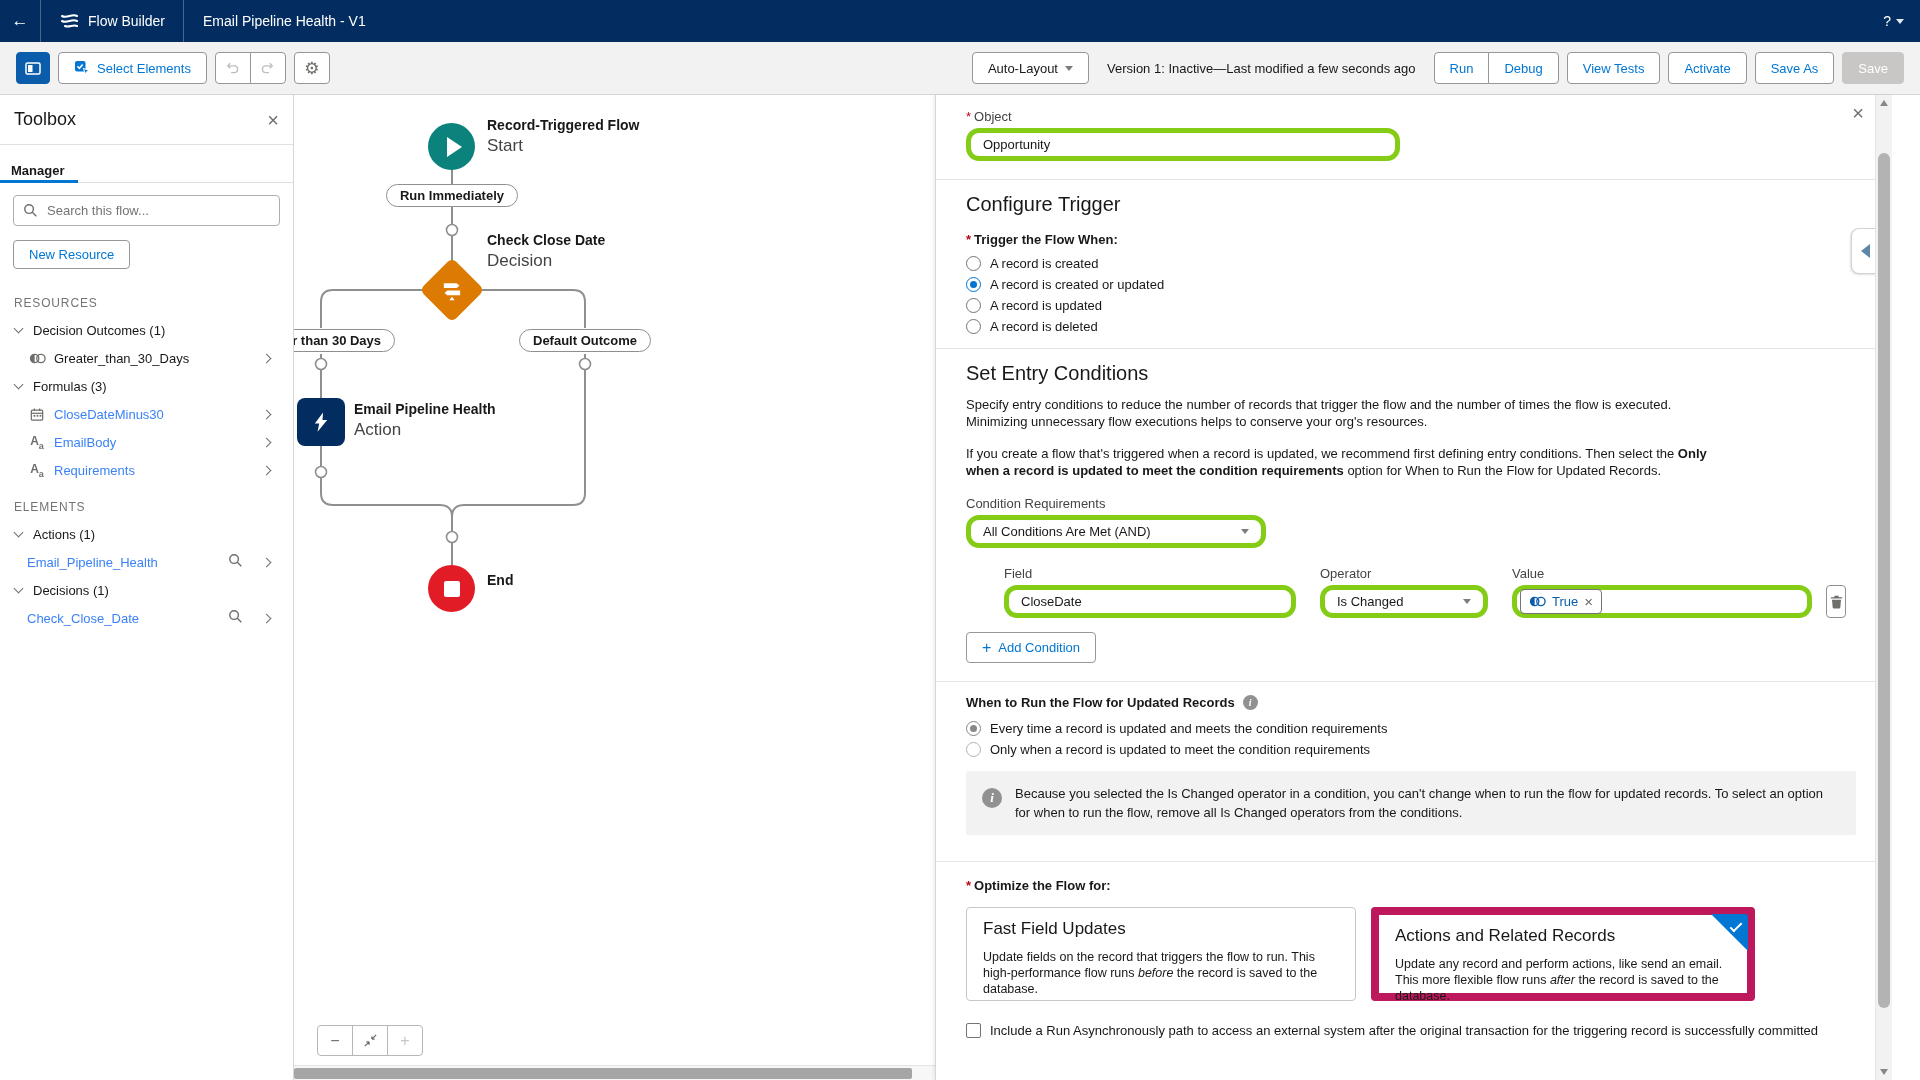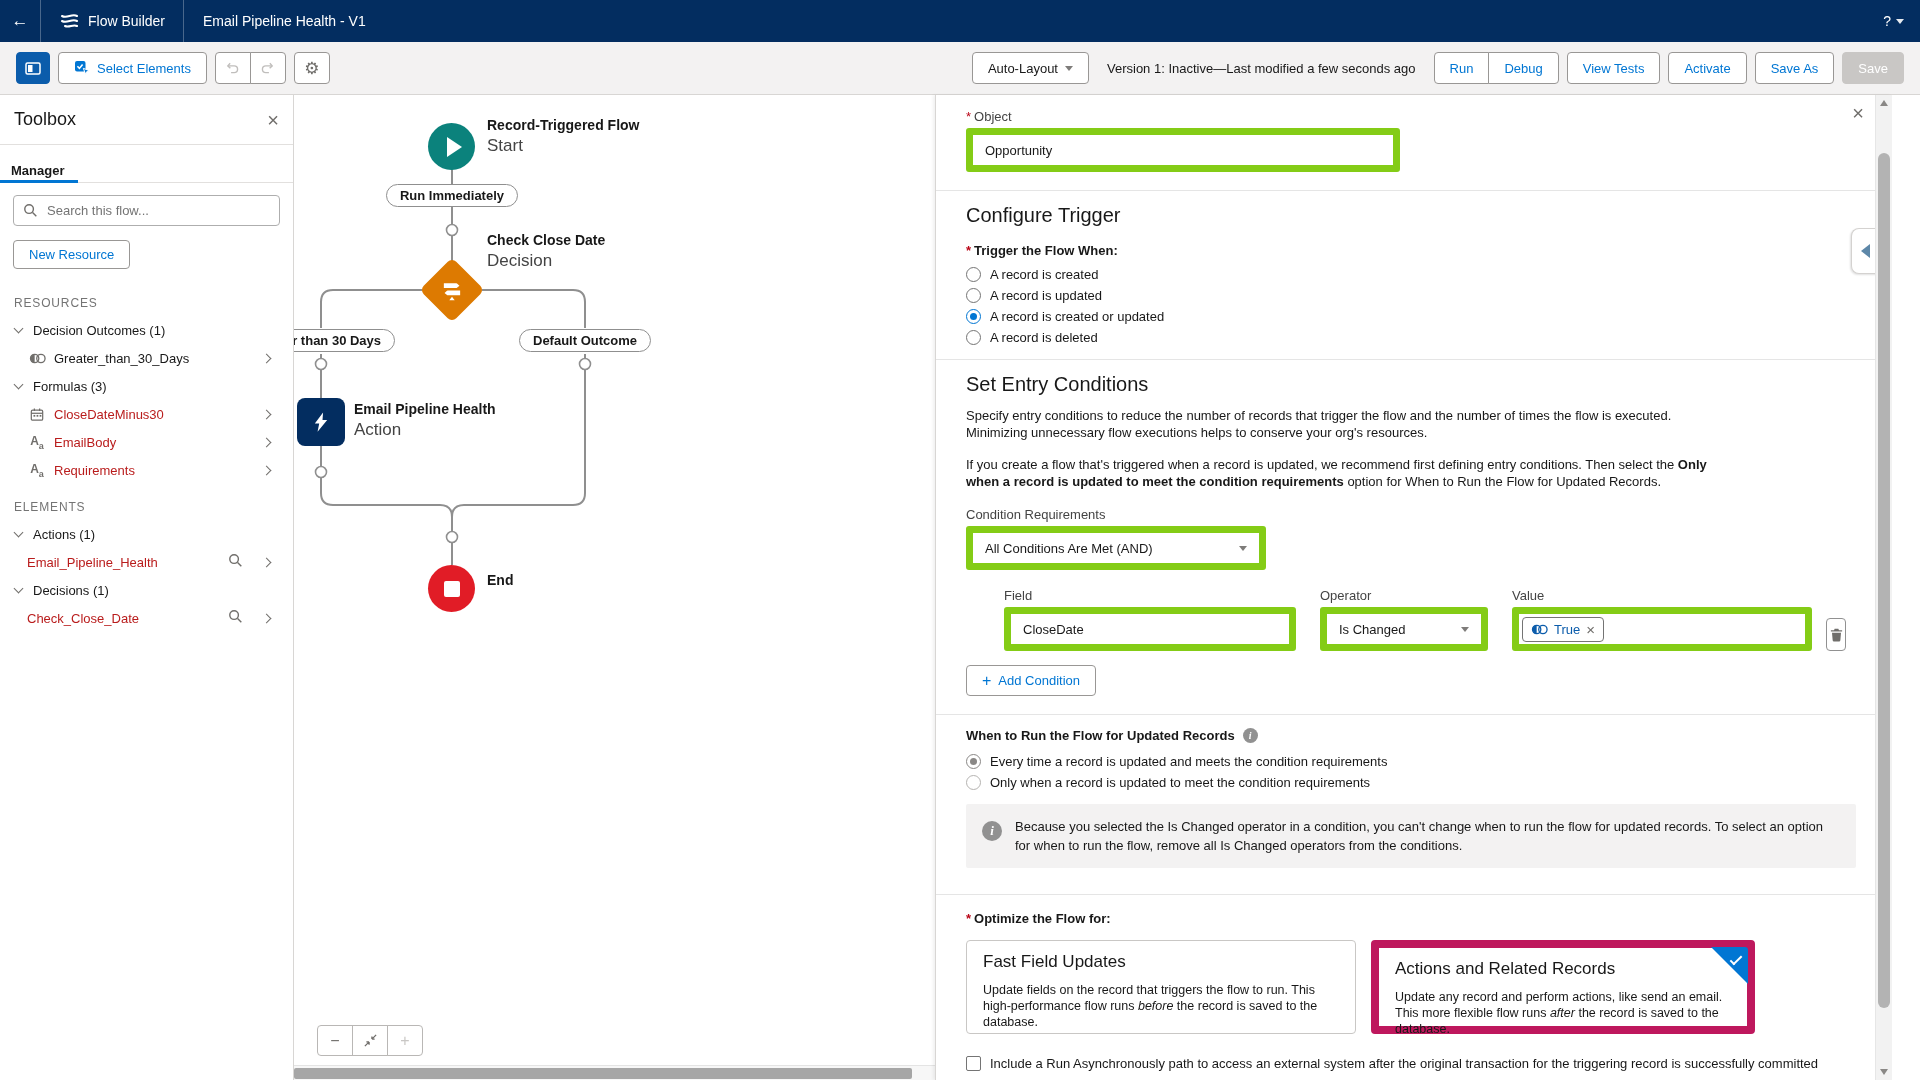--- a/index.html
+++ b/index.html
@@ -49,21 +49,21 @@
   .search-box{position:relative;margin-bottom:14px}
   .search-box input{width:100%;height:31px;border:1px solid #aeaeae;border-radius:4px;padding:0 10px 0 33px;font:inherit;color:#181818}
   .search-box input::placeholder{color:#747474}
   .search-ic{position:absolute;left:10px;top:8px;color:#706e6b}
   .nr-btn{height:29px;margin-bottom:19px}
   .sec-label{font-size:12px;color:#747474;letter-spacing:.07em;margin:8px 0 6px 1px}
   .grp-row{display:flex;align-items:center;gap:11px;height:28px;padding-left:2px}
   .item-row{display:flex;align-items:center;gap:8px;height:28px;padding-left:15px}
   .item-row.noicon{padding-left:14px}
   .lbl{flex:1;white-space:nowrap;overflow:hidden}
-  .lbl.link{color:#b91c1c}
+  .lbl.link{color:#3b82f6}
   .chev{width:7px;height:7px;border-right:1.6px solid #706e6b;border-bottom:1.6px solid #706e6b;flex:none}
   .chev.down{transform:rotate(45deg);margin-top:-3px}
   .chev.right{transform:rotate(-45deg);margin-right:10px}
   .ic{color:#706e6b;display:inline-flex;flex:none;width:18px;justify-content:center}
   .aa-ic{color:#706e6b;flex:none;width:18px;text-align:center}
   .aa-ic::before{content:"A";font-size:12px;font-weight:700}
   .aa-ic::after{content:"a";font-size:9px;font-weight:700;vertical-align:sub}
   .mag{color:#706e6b;margin-right:12px;flex:none}
 
   
@@ -91,21 +91,21 @@
   .hscroll .thumb{position:absolute;left:0;top:2px;height:11px;width:618px;background:#a6a6a6;border-radius:2px}
 
   
   .panel{width:957px;flex:none;position:relative;background:#fff;border-left:1px solid #d8d6d4;box-shadow:-2px 0 3px rgba(0,0,0,.06)}
   .panel-close{position:absolute;top:7px;right:28px;background:none;border:none;color:#706e6b}
   .panel-close::after{content:"×";font-size:20px}
   .pbody{padding:14px 46px 0 30px;height:100%}
   .req::before{content:"*";color:#ba0517;margin-right:3px}
   .fld-label{display:block;color:#444;margin-bottom:4px}
   .bold{font-weight:700}
-  .text-input,.combobox,.value-field{height:44px;border:7px solid #84cc16;border-radius:3px;background:#fff;font:inherit;color:#181818}
+  .text-input,.combobox,.value-field{height:33px;border:5px solid #84cc16;border-radius:13px;background:#fff;font:inherit;color:#181818}
   .text-input{padding:0 12px;width:434px}
   .combobox{display:inline-flex;align-items:center;justify-content:space-between;padding:0 12px;width:300px}
   hr.sep{border:none;border-top:1px solid #e5e5e5;margin-left:-30px;margin-right:-46px}
   h1.sect{font-size:20px;font-weight:400}
   .radio-row{display:flex;align-items:center;gap:9px;margin-bottom:6px}
   .radio{width:15px;height:15px;border-radius:50%;border:1px solid #747474;background:#fff;position:relative;flex:none}
   .radio.sel{border-color:#0176d3}
   .radio.sel::after{content:"";position:absolute;inset:3px;border-radius:50%;background:#0176d3}
   .radio.dis{border-color:#b5b3b1}
   .radio.dis.sel{border-color:#8a8886}
@@ -424,26 +424,26 @@
 
       <h1 class="sect" style="margin-top:13px">Configure Trigger</h1>
       <div class="req bold" style="margin-top:16px">Trigger the Flow When:</div>
 
       <div style="margin-top:9px">
         <div class="radio-row">
           <span class="radio"></span>
           <span>A record is created</span>
         </div>
         <div class="radio-row">
+          <span class="radio sel"></span>
+          <span>A record is created or updated</span>
+        </div>
+        <div class="radio-row">
           <span class="radio"></span>
           <span>A record is updated</span>
-        </div>
-        <div class="radio-row">
-          <span class="radio sel"></span>
-          <span>A record is created or updated</span>
         </div>
         <div class="radio-row">
           <span class="radio"></span>
           <span>A record is deleted</span>
         </div>
       </div>
 
       <hr class="sep" style="margin-top:14px">
 
       <h1 class="sect" style="margin-top:13px">Set Entry Conditions</h1>

